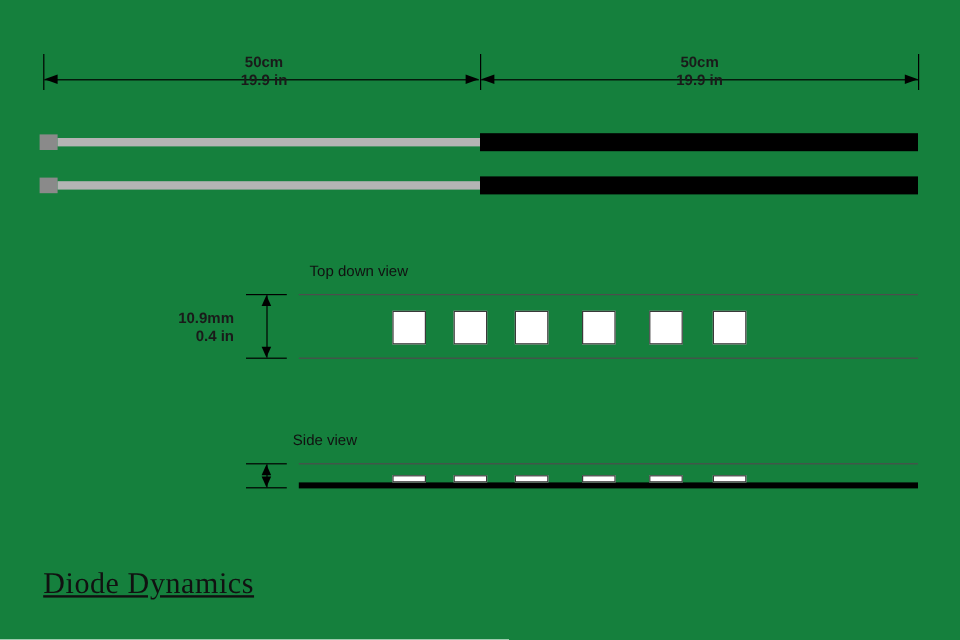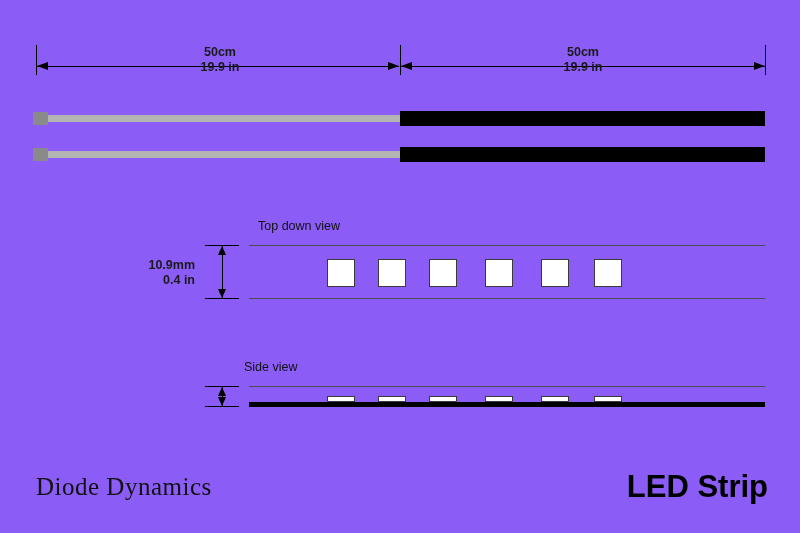--- a/index.html
+++ b/index.html
@@ -7,21 +7,21 @@
     padding: 0;
     background: #ffffff;
   }
   body {
     font-family: "Liberation Sans", sans-serif;
   }
   #page {
     position: relative;
     width: 800px;
     height: 533px;
-    background: #8b5cf6;
+    background: #15803d;
     overflow: hidden;
   }
 
   
   .abs { position: absolute; }
   .label {
     font-size: 12.5px;
     font-weight: bold;
     color: #1a1a1a;
     line-height: 15px;
@@ -124,20 +124,21 @@
   
   .brand {
     position: absolute;
     left: 36px;
     top: 473px;
     font-family: "Liberation Serif", serif;
     font-size: 25px;
     letter-spacing: 0.5px;
     color: #111111;
     white-space: pre;
+    text-decoration: underline;
   }
   .product-title {
     position: absolute;
     right: 32px;
     top: 469px;
     font-size: 31px;
     font-weight: bold;
     color: #000000;
     white-space: pre;
   }
@@ -209,15 +210,14 @@
   <div class="side-led" style="left:541px; top:396px; width:26px;"></div>
   <div class="side-led" style="left:594px; top:396px; width:26px;"></div>
 
   <div class="hcap" style="left:205px; top:386px; width:34px;"></div>
   <div class="hcap" style="left:205px; top:406px; width:34px;"></div>
   <div class="vline" style="left:222px; top:387px; height:19px;"></div>
   <div class="varrow-up" style="left:218px; top:387px;"></div>
   <div class="varrow-down" style="left:218px; top:397px;"></div>
 
   <div class="brand">Diode Dynamics</div>
-  <div class="product-title">LED Strip</div>
 
 </div>
 
 </body></html>

